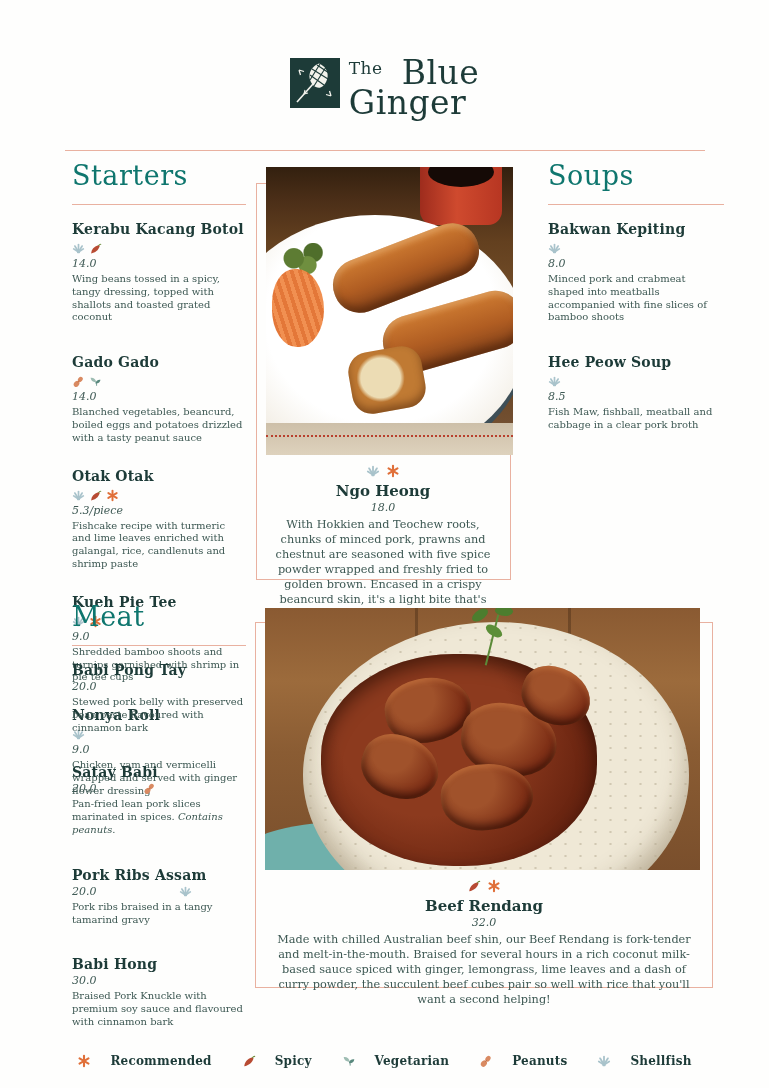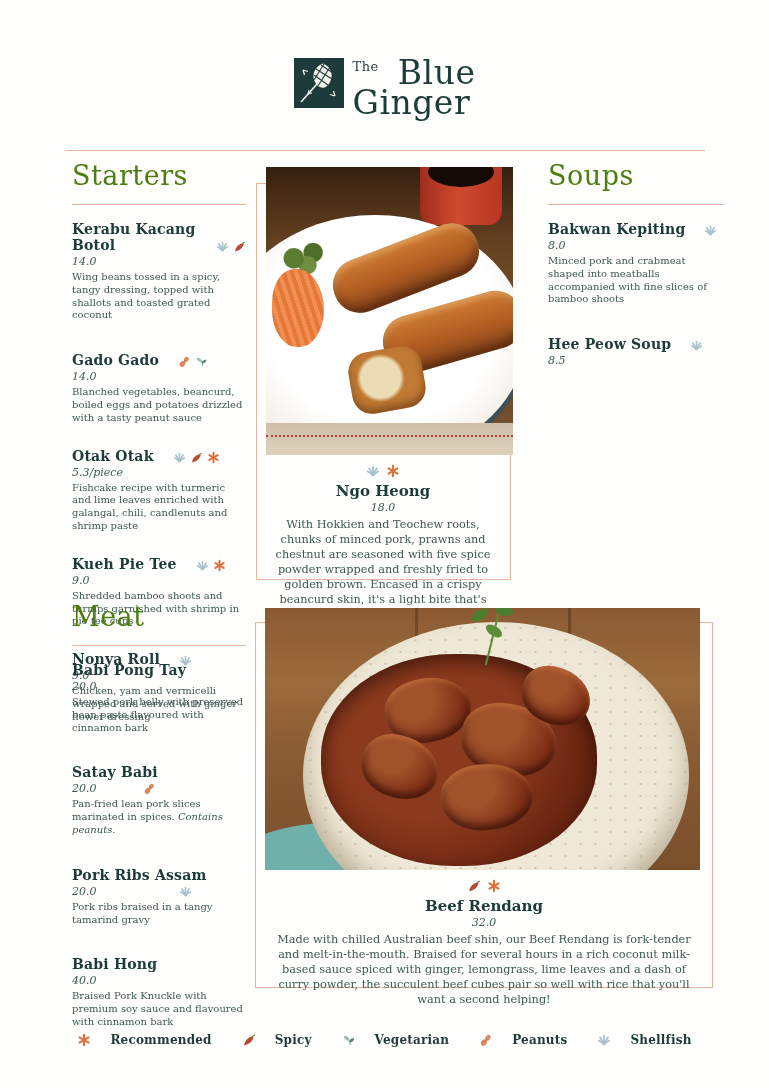--- a/index.html
+++ b/index.html
@@ -5,36 +5,36 @@
   html,body{margin:0;padding:0;background:#ffffff;}
   .page{position:relative;width:769px;height:1088px;background:#fefefd;overflow:hidden;
         font-family:"DejaVu Serif", serif;color:#24423e;}
 
   
   .logo{position:absolute;top:58px;left:0;right:0;display:flex;justify-content:center;align-items:flex-start;gap:9px;}
   .logo-mark{width:50px;height:50px;background:#1d3b38;flex:0 0 auto;}
   .logo-mark svg{display:block;width:50px;height:50px;}
   .logo-text{line-height:0.92;color:#1d3b38;letter-spacing:0.5px;}
   .logo-text .ln1{display:flex;align-items:flex-start;}
-  .logo-text .the{font-size:13px;padding-top:3px;margin-right:19px;}
+  .logo-text .the{font-size:17px;padding-top:3px;margin-right:19px;}
   .logo-text .big{font-size:33px;}
 
   
   .top-rule{position:absolute;top:150px;left:65px;width:640px;height:1px;background:#e9b1a0;}
 
   
   .col{position:absolute;}
   .col-starters{left:72px;top:160px;width:174px;}
   .col-soups{left:548px;top:160px;width:176px;}
   .col-meat{left:72px;top:601px;width:174px;}
-  .sec-title{font-size:27px;font-weight:400;color:#4d7c0f;margin:0;letter-spacing:0.5px;}
+  .sec-title{font-size:27px;font-weight:400;color:#0f766e;margin:0;letter-spacing:0.5px;}
   .sec-rule{height:1px;background:#e9b1a0;margin:13px 0 0 0;}
   .items{margin-top:16px;}
   .item{margin-bottom:23px;}
-  .title-row{display:flex;align-items:flex-end;gap:19px;}
+  .title-row{display:flex;align-items:flex-start;gap:5px;flex-direction:column;}
   .item-name{font-size:14px;font-weight:700;color:#1d3b38;margin:0;letter-spacing:0.2px;}
   .price-row{display:flex;align-items:center;margin-top:2px;text-align:right;}
   .item-price{font-size:11px;font-style:italic;color:#3f5a55;}
   .item-desc{font-size:10px;line-height:1.28;color:#3d5853;margin:3px 0 0 0;}
   .item-desc .note{font-style:italic;}
   .icons{display:inline-flex;gap:4px;align-items:center;}
   .icons .icon{display:inline-block;width:13px;height:13px;line-height:0;}
   .icons .icon svg{width:13px;height:13px;display:block;}
   .shift-a{margin-left:46px;}
   .shift-b{margin-left:82px;}
@@ -107,21 +107,21 @@
   .ph2 .c4{left:176px;top:156px;width:92px;height:66px;transform:rotate(-6deg);}
   .ph2 .c5{left:256px;top:60px;width:70px;height:56px;transform:rotate(20deg);}
   .ph2 .stem{position:absolute;left:226px;top:6px;width:2px;height:52px;background:#5b8a38;transform:rotate(14deg);}
   .ph2 .leaf{position:absolute;width:18px;height:10px;border-radius:60% 40% 60% 40%;background:#4c7d2e;}
   .ph2 .l1{left:206px;top:2px;transform:rotate(-28deg);}
   .ph2 .l2{left:230px;top:-2px;transform:rotate(12deg);}
   .ph2 .l3{left:220px;top:18px;transform:rotate(40deg);background:#5b8e37;}
 
   
   .legend{position:absolute;left:0;right:0;top:1033px;display:flex;justify-content:center;gap:30px;align-items:center;}
-  .legend .entry{display:flex;align-items:center;gap:19px;}
+  .legend .entry{display:flex;align-items:center;gap:19px;margin-top:21px;}
   .legend .icon{width:14px;height:14px;line-height:0;}
   .legend .icon svg{width:14px;height:14px;display:block;}
   .legend .lbl{font-size:12px;font-weight:700;color:#1d3b38;letter-spacing:0.2px;}
 </style>
 </head>
 <body>
 
 <div class="page">
 
   <div class="logo">
@@ -242,21 +242,21 @@
                     <line x1="3.6" y1="6.3" x2="16.4" y2="13.7"></line>
                     <line x1="16.4" y1="6.3" x2="3.6" y2="13.7"></line>
                   </g>
                 </svg>
               </span>
             </span>
         </div>
         <div class="price-row">
             <span class="item-price">5.3/piece</span>
           </div>
-        <p class="item-desc">Fishcake recipe with turmeric and lime leaves enriched with galangal, chili, candlenuts and shrimp paste</p>
+        <p class="item-desc">Fishcake recipe with turmeric and lime leaves enriched with galangal, rice, candlenuts and shrimp paste</p>
       </div>
       <div class="item">
         <div class="title-row">
           <h3 class="item-name">Kueh Pie Tee</h3>
           <span class="icons">
               <span class="icon">
                 <svg viewBox="0 0 20 20">
                   <g stroke="#a9c3cb" stroke-width="2.6" stroke-linecap="round">
                     <line x1="10" y1="15.4" x2="10" y2="3.8"></line>
                     <line x1="10" y1="15.4" x2="4.4" y2="6.2"></line>
@@ -350,20 +350,21 @@
                     <line x1="10" y1="15.4" x2="17.4" y2="10.6"></line>
                   </g>
                   <rect x="7.6" y="14.6" width="4.8" height="2.8" rx="1.2" fill="#a9c3cb"></rect>
                 </svg>
               </span>
             </span>
         </div>
         <div class="price-row">
             <span class="item-price">8.5</span>
           </div>
+        <p class="item-desc">Fish Maw, fishball, meatball and cabbage in a clear pork broth</p>
       </div>
     </div>
   </div>
 
   <div class="col col-meat">
     <h2 class="sec-title">Meat</h2>
     <div class="sec-rule"></div>
     <div class="items">
       <div class="item gap-lg">
         <div class="title-row">
@@ -415,21 +416,21 @@
               </span>
             </span>
         </div>
         <p class="item-desc">Pork ribs braised in a tangy tamarind gravy</p>
       </div>
       <div class="item">
         <div class="title-row">
           <h3 class="item-name">Babi Hong</h3>
         </div>
         <div class="price-row">
-            <span class="item-price">40.0</span>
+            <span class="item-price">30.0</span>
           </div>
         <p class="item-desc">Braised Pork Knuckle with premium soy sauce and flavoured with cinnamon bark</p>
       </div>
     </div>
   </div>
 
   <div class="featured f1">
     <div class="fr-border"></div>
     <div class="fr-photo">
       <div class="ph1">

